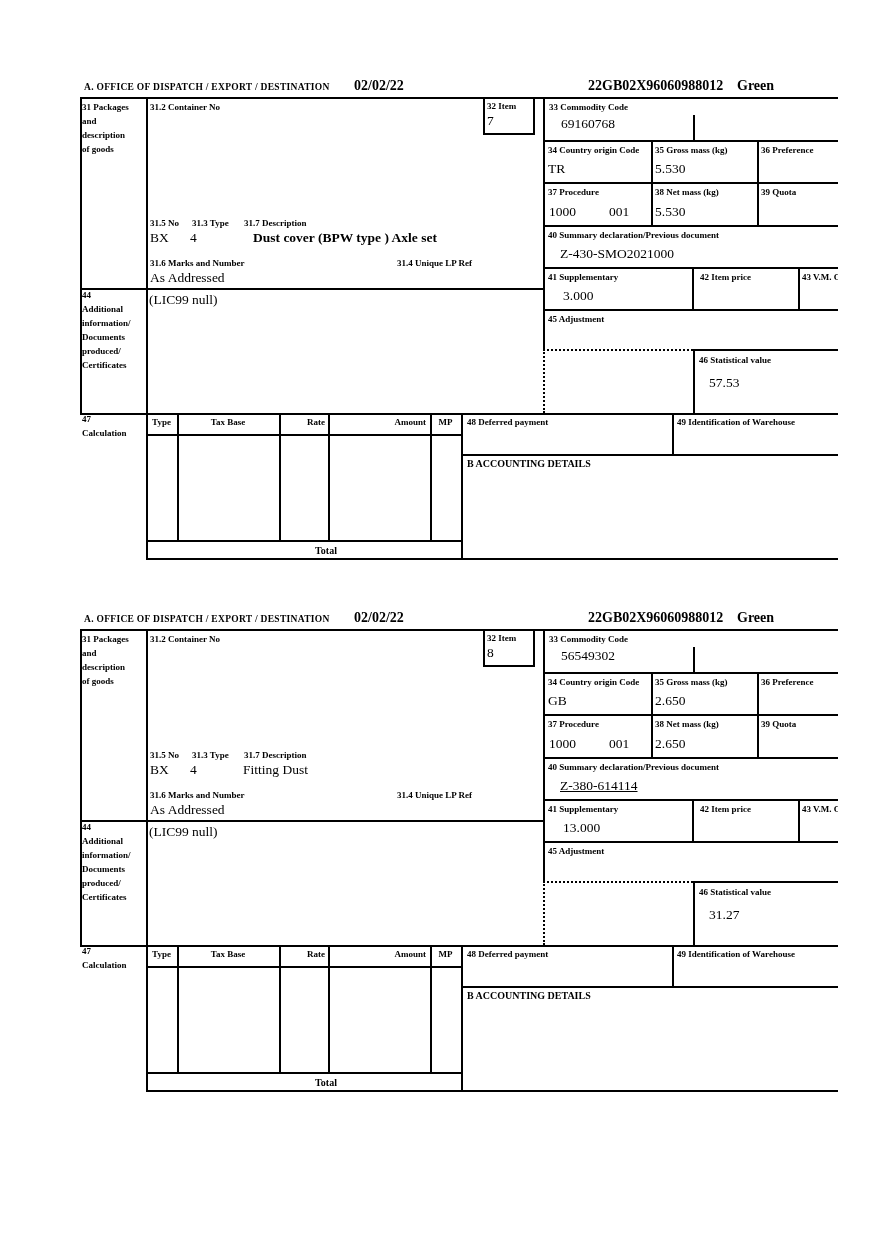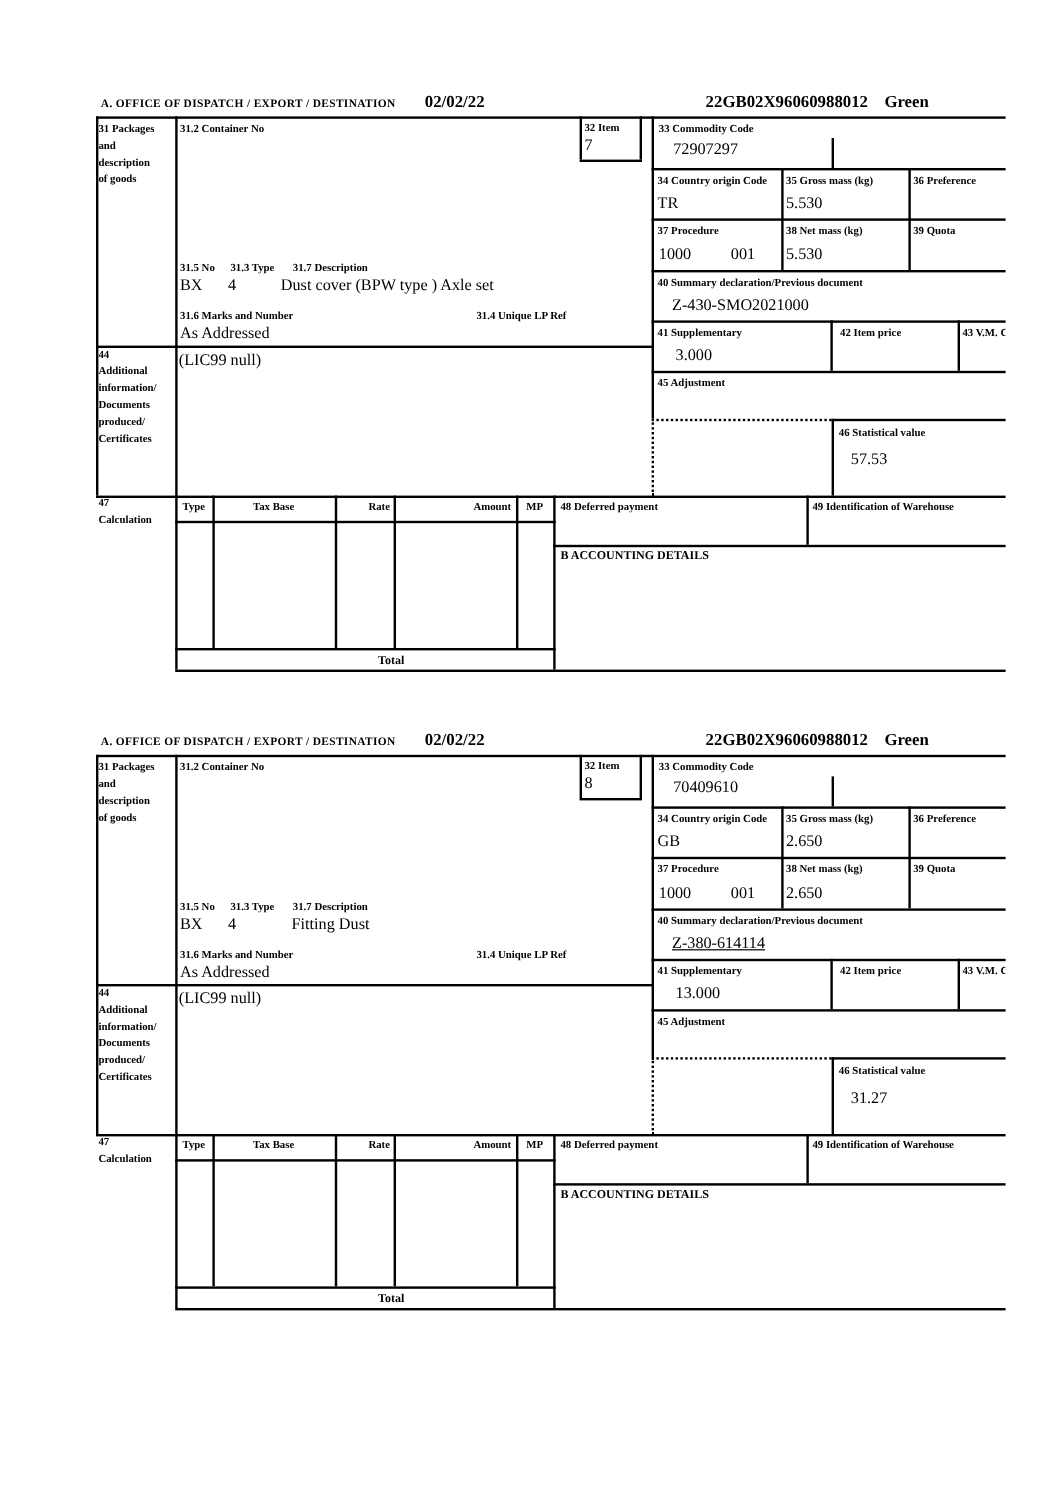--- a/index.html
+++ b/index.html
@@ -82,30 +82,30 @@
 
   <div class="lb" style="left:70px;top:27px;">31.2 Container No</div>
   <div class="lb" style="left:407px;top:26px;">32 Item</div>
   <div class="v" style="left:407px;top:38px;">7</div>
 
   <div class="lb" style="left:70px;top:143px;">31.5 No</div>
   <div class="lb" style="left:112px;top:143px;">31.3 Type</div>
   <div class="lb" style="left:164px;top:143px;">31.7 Description</div>
   <div class="v" style="left:70px;top:155px;">BX</div>
   <div class="v" style="left:110px;top:155px;">4</div>
-  <div class="v" style="left:154px;top:155px;">Dust cover (BPW type ) Axle set</div>
+  <div class="v" style="left:173px;top:155px;font-weight:bold;">Dust cover (BPW type ) Axle set</div>
 
   <div class="lb" style="left:70px;top:183px;">31.6 Marks and Number</div>
   <div class="lb" style="left:317px;top:183px;">31.4 Unique LP Ref</div>
   <div class="v" style="left:70px;top:195px;">As Addressed</div>
 
   <div class="v" style="left:69px;top:217px;">(LIC99 null)</div>
 
   <div class="lb" style="left:469px;top:27px;">33 Commodity Code</div>
-  <div class="v" style="left:481px;top:41px;">72907297</div>
+  <div class="v" style="left:481px;top:41px;">69160768</div>
 
   <div class="lb" style="left:468px;top:70px;">34 Country origin Code</div>
   <div class="v" style="left:468px;top:86px;">TR</div>
   <div class="lb" style="left:575px;top:70px;">35 Gross mass (kg)</div>
   <div class="v" style="left:575px;top:86px;">5.530</div>
   <div class="lb" style="left:681px;top:70px;">36 Preference</div>
 
   <div class="lb" style="left:468px;top:112px;">37 Procedure</div>
   <div class="v" style="left:469px;top:129px;">1000</div>
   <div class="v" style="left:529px;top:129px;">001</div>
@@ -209,21 +209,21 @@
   <div class="v" style="left:110px;top:155px;">4</div>
   <div class="v" style="left:163px;top:155px;">Fitting Dust</div>
 
   <div class="lb" style="left:70px;top:183px;">31.6 Marks and Number</div>
   <div class="lb" style="left:317px;top:183px;">31.4 Unique LP Ref</div>
   <div class="v" style="left:70px;top:195px;">As Addressed</div>
 
   <div class="v" style="left:69px;top:217px;">(LIC99 null)</div>
 
   <div class="lb" style="left:469px;top:27px;">33 Commodity Code</div>
-  <div class="v" style="left:481px;top:41px;">70409610</div>
+  <div class="v" style="left:481px;top:41px;">56549302</div>
 
   <div class="lb" style="left:468px;top:70px;">34 Country origin Code</div>
   <div class="v" style="left:468px;top:86px;">GB</div>
   <div class="lb" style="left:575px;top:70px;">35 Gross mass (kg)</div>
   <div class="v" style="left:575px;top:86px;">2.650</div>
   <div class="lb" style="left:681px;top:70px;">36 Preference</div>
 
   <div class="lb" style="left:468px;top:112px;">37 Procedure</div>
   <div class="v" style="left:469px;top:129px;">1000</div>
   <div class="v" style="left:529px;top:129px;">001</div>

